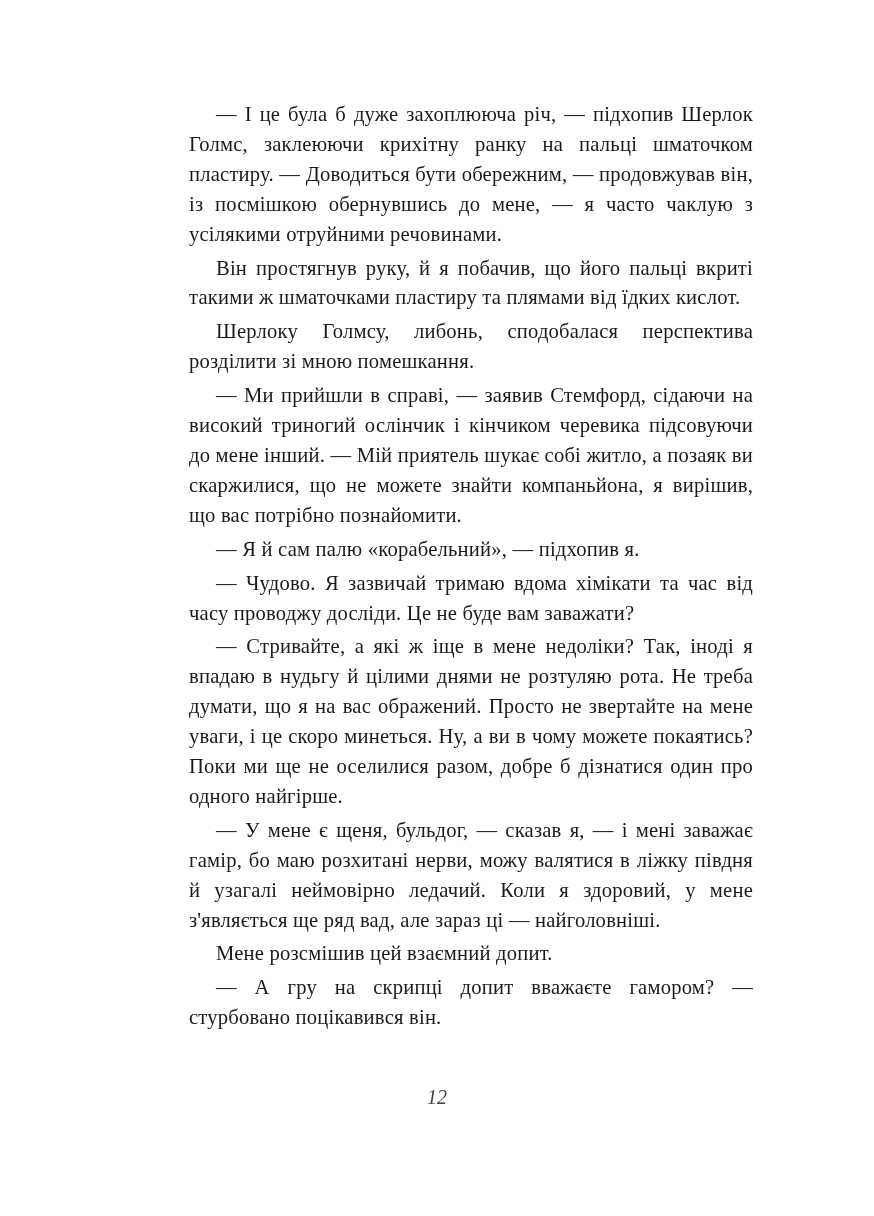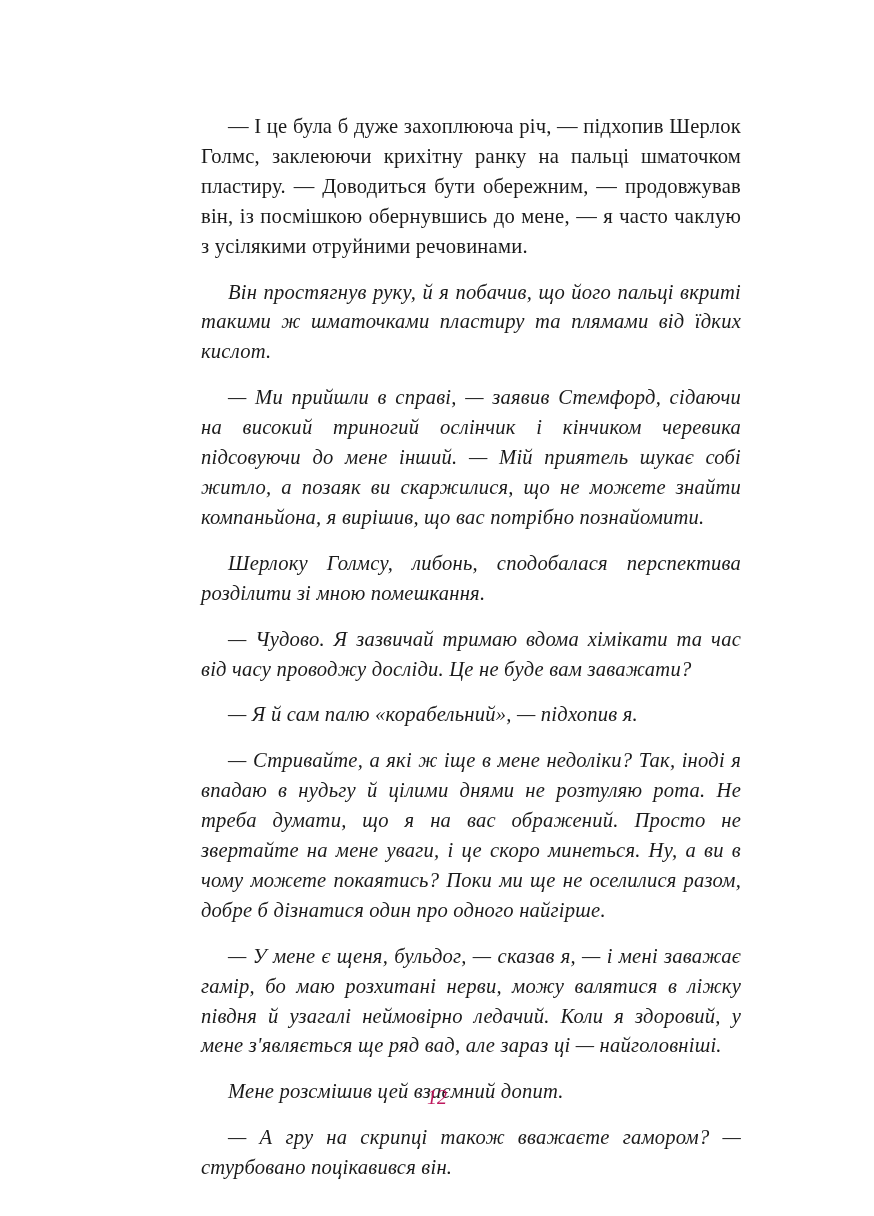--- a/index.html
+++ b/index.html
@@ -18,63 +18,62 @@
   }
 
   .text-block {
     position: absolute;
     left: 185px;
     top: 96px;
     width: 572px;
   }
 
   .para {
-    margin: 16px;
+    margin: 4px;
     font-family: "Liberation Serif", "DejaVu Serif", serif;
     font-size: 20.6px;
     line-height: 29.9px;
     color: #1a1a1a;
     text-align: justify;
     text-justify: inter-word;
     text-indent: 27px;
     letter-spacing: 0.01em;
     -webkit-font-smoothing: antialiased;
     hyphens: none;
   }
 
   .para + .para {
     margin-top: 0;
-    font-style: italic;
   }
 
   .folio {
     position: absolute;
     left: 0;
     top: 1086px;
     width: 874px;
     text-align: center;
     font-family: "Liberation Serif", "DejaVu Serif", serif;
     font-style: italic;
     font-size: 20px;
-    color: #be185d;
+    color: #404040;
   }
 </style>
 </head>
 <body>
 
 <div class="page">
 
   <div class="text-block">
     <p class="para">— І це була б дуже захоплююча річ, — підхопив Шерлок Голмс, заклеюючи крихітну ранку на пальці шматочком пластиру. — Доводиться бути обережним, — продовжував він, із посмішкою обернувшись до мене, — я часто чаклую з усілякими отруйними речовинами.</p>
     <p class="para">Він простягнув руку, й я побачив, що його пальці вкриті такими ж шматочками пластиру та плямами від їдких кислот.</p>
+    <p class="para">Шерлоку Голмсу, либонь, сподобалася перспектива розділити зі мною помешкання.</p>
     <p class="para">— Ми прийшли в справі, — заявив Стемфорд, сідаючи на високий триногий ослінчик і кінчиком черевика підсовуючи до мене інший. — Мій приятель шукає собі житло, а позаяк ви скаржилися, що не можете знайти компаньйона, я вирішив, що вас потрібно познайомити.</p>
-    <p class="para">Шерлоку Голмсу, либонь, сподобалася перспектива розділити зі мною помешкання.</p>
+    <p class="para">— Я й сам палю «корабельний», — підхопив я.</p>
     <p class="para">— Чудово. Я зазвичай тримаю вдома хімікати та час від часу проводжу досліди. Це не буде вам заважати?</p>
-    <p class="para">— Я й сам палю «корабельний», — підхопив я.</p>
     <p class="para">— Стривайте, а які ж іще в мене недоліки? Так, іноді я впадаю в нудьгу й цілими днями не розтуляю рота. Не треба думати, що я на вас ображений. Просто не звертайте на мене уваги, і це скоро минеться. Ну, а ви в чому можете покаятись? Поки ми ще не оселилися разом, добре б дізнатися один про одного найгірше.</p>
     <p class="para">— У мене є щеня, бульдог, — сказав я, — і мені заважає гамір, бо маю розхитані нерви, можу валятися в ліжку півдня й узагалі неймовірно ледачий. Коли я здоровий, у мене з'являється ще ряд вад, але зараз ці — найголовніші.</p>
     <p class="para">Мене розсмішив цей взаємний допит.</p>
-    <p class="para">— А гру на скрипці також вважаєте гамором? — стурбовано поцікавився він.</p>
+    <p class="para">— А гру на скрипці допит вважаєте гамором? — стурбовано поцікавився він.</p>
   </div>
 
   <div class="folio">12</div>
 
 </div>
 
 </body></html>

